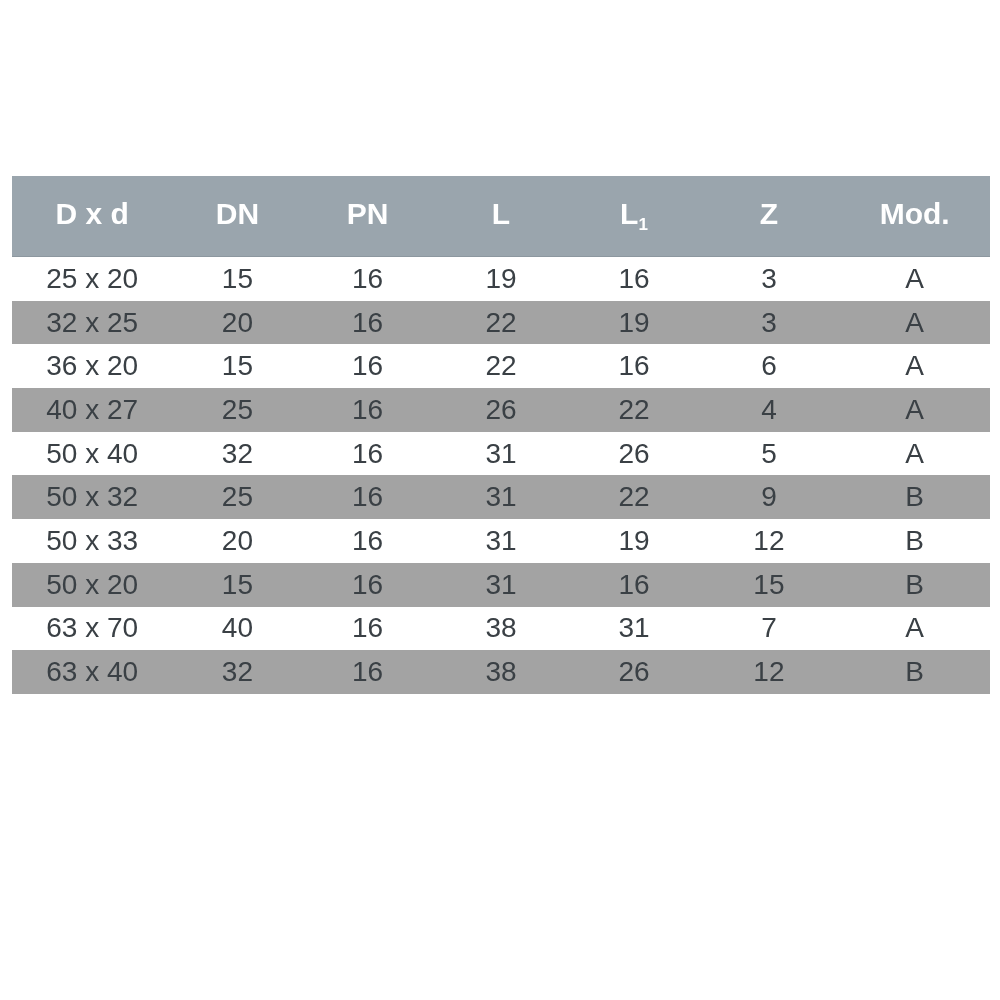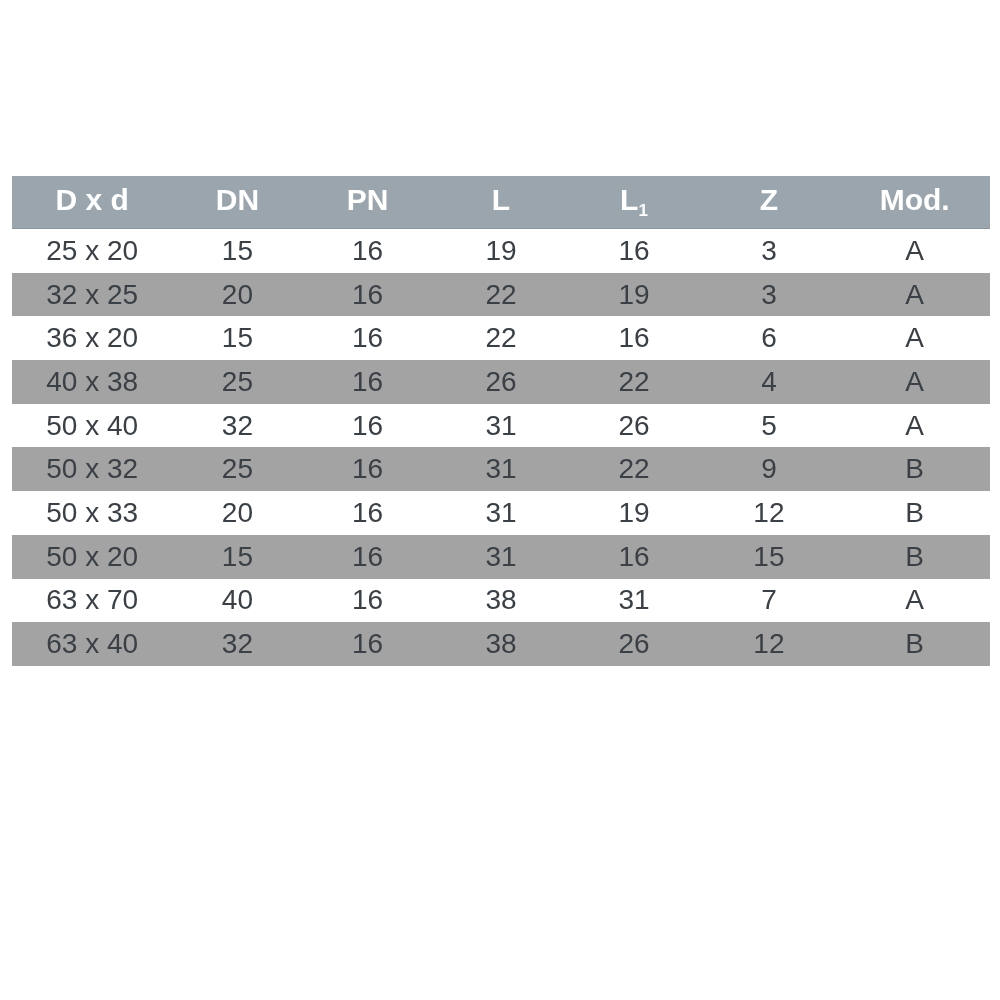--- a/index.html
+++ b/index.html
@@ -32,21 +32,21 @@
   col.c6 { width: 14.4%; }
   col.c7 { width: 15.4%; }
   thead th {
     background: #9aa5ad;
     color: #ffffff;
     font-weight: bold;
     font-size: 30px;
     height: 52px;
     text-align: center;
     vertical-align: middle;
-    padding: 0;
+    padding: 14px;
     border-bottom: 1px solid #8c979f;
   }
   thead th .sub {
     font-size: 17px;
     vertical-align: -6px;
     font-weight: bold;
   }
   tbody td {
     font-size: 28px;
     font-weight: normal;
@@ -108,21 +108,21 @@
         <tr>
           <td>36 x 20</td>
           <td>15</td>
           <td>16</td>
           <td>22</td>
           <td>16</td>
           <td>6</td>
           <td>A</td>
         </tr>
         <tr class="alt">
-          <td>40 x 38</td>
+          <td>40 x 27</td>
           <td>25</td>
           <td>16</td>
           <td>26</td>
           <td>22</td>
           <td>4</td>
           <td>A</td>
         </tr>
         <tr>
           <td>50 x 40</td>
           <td>32</td>

